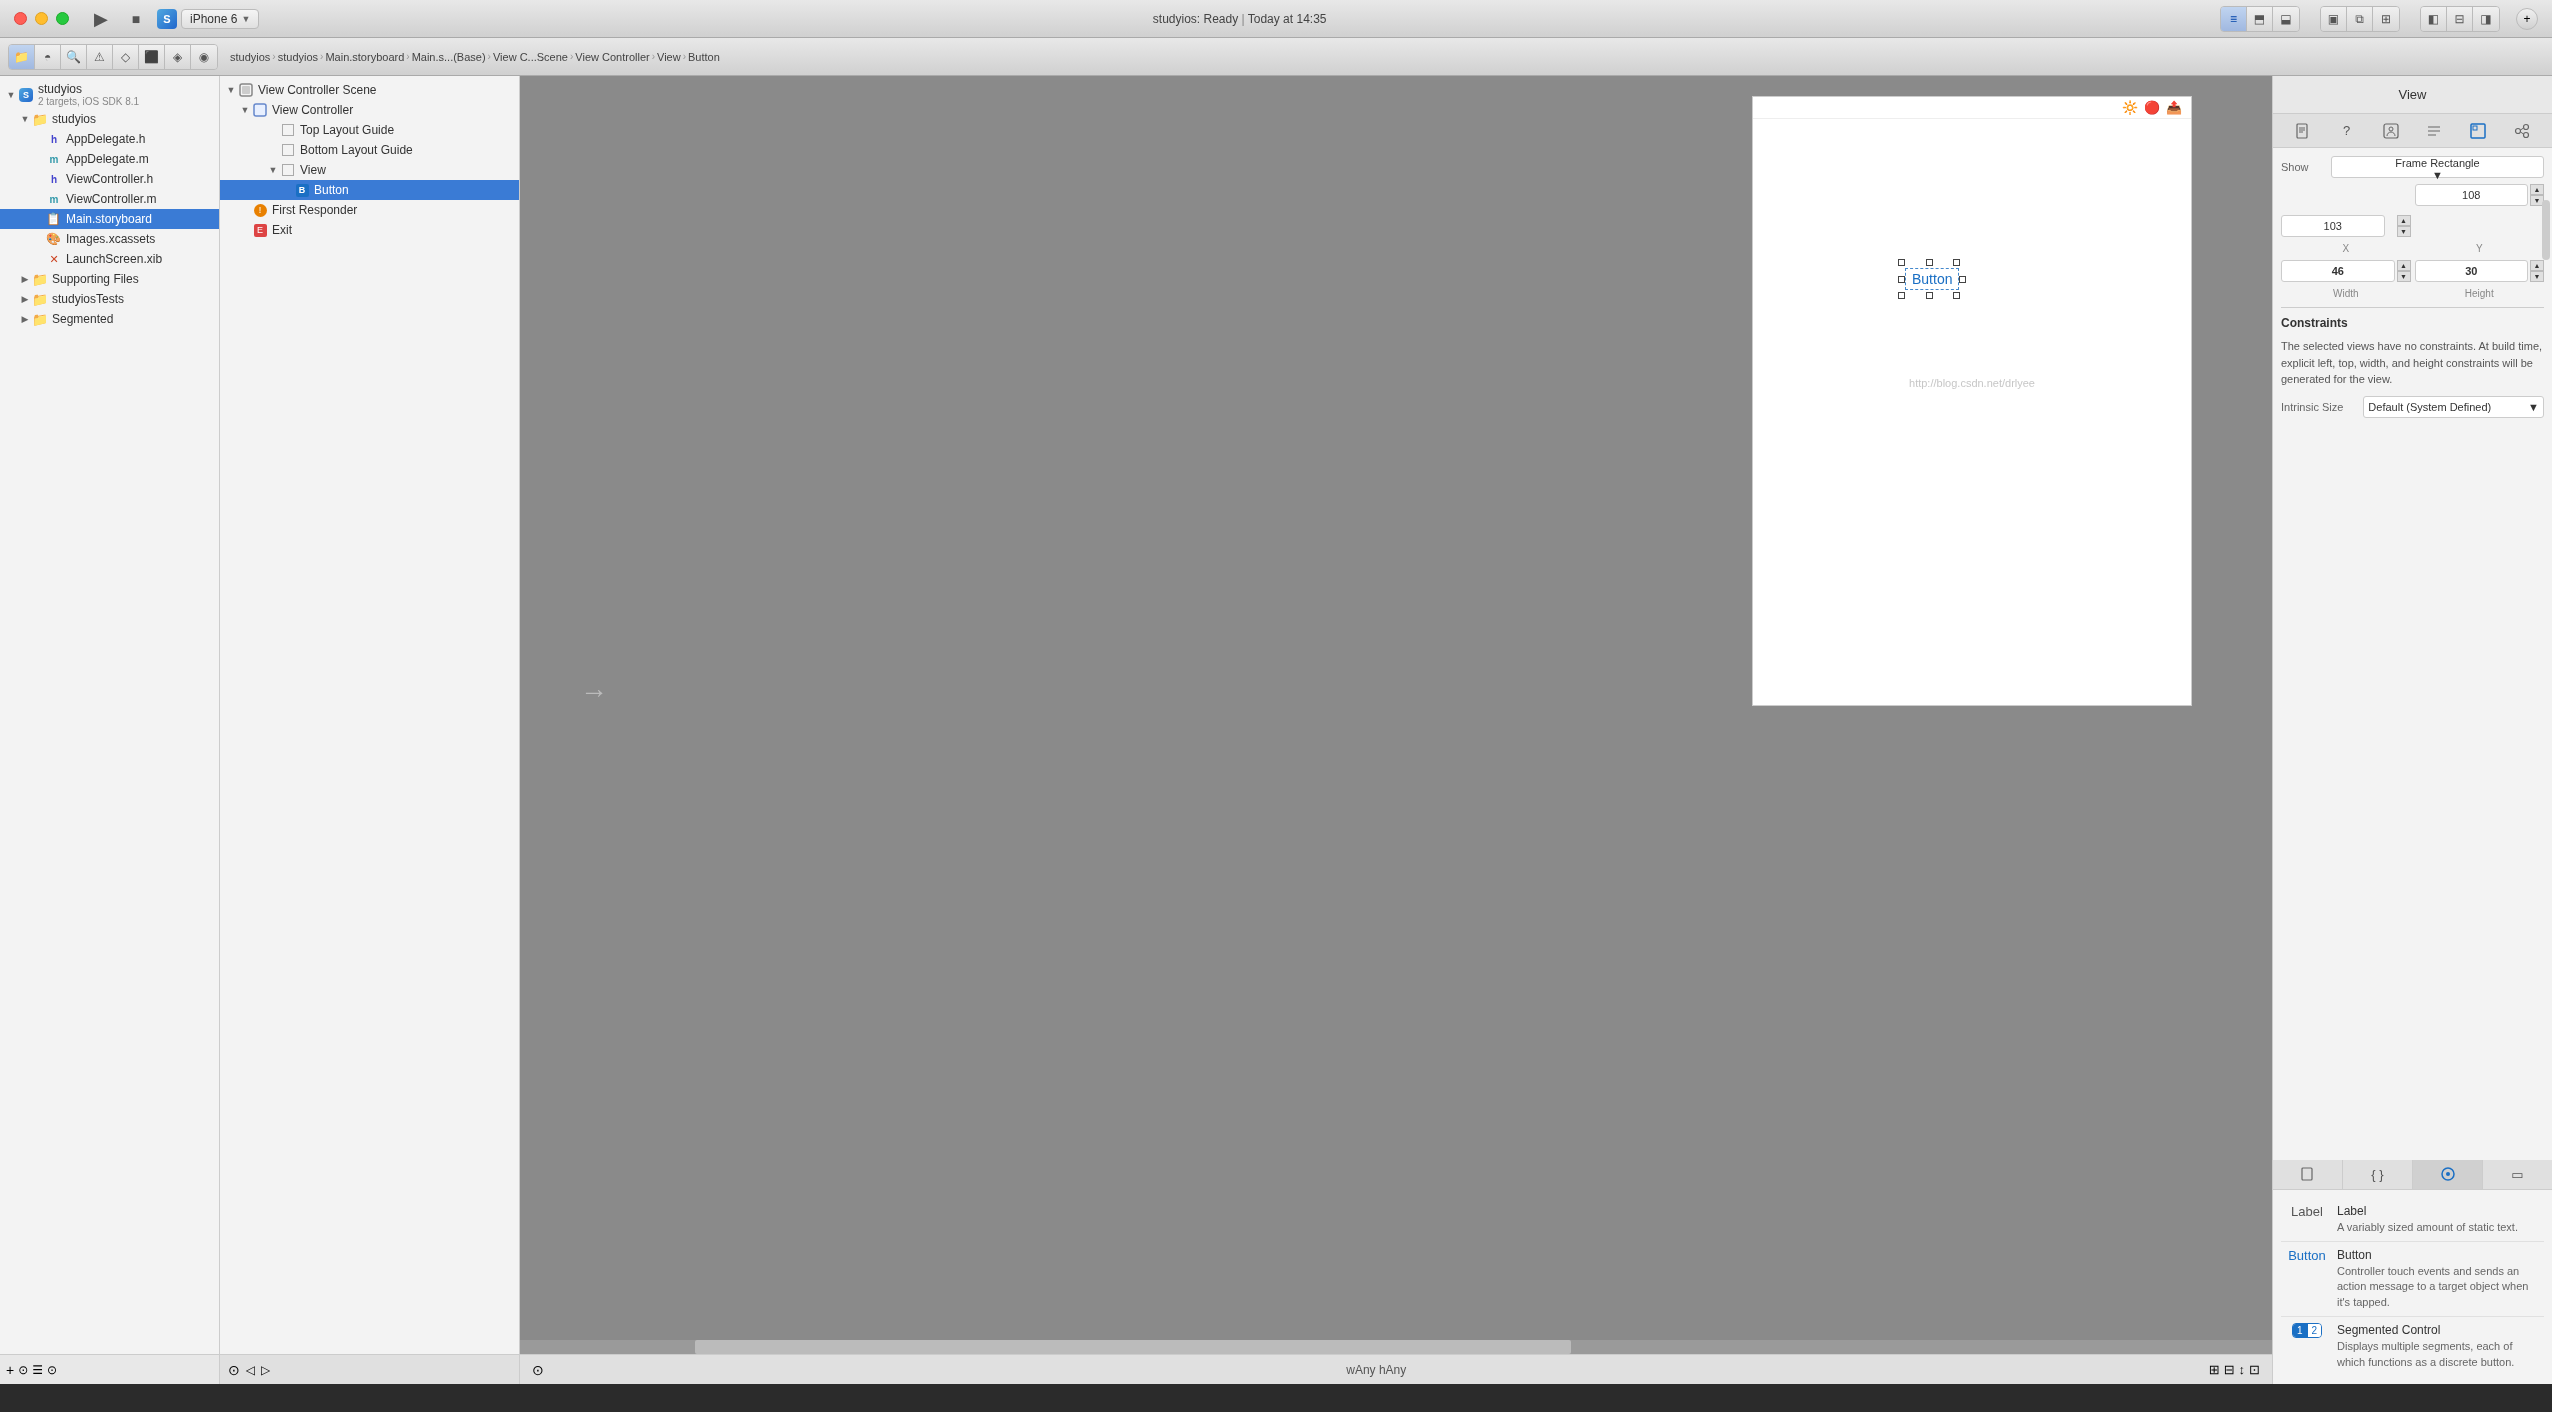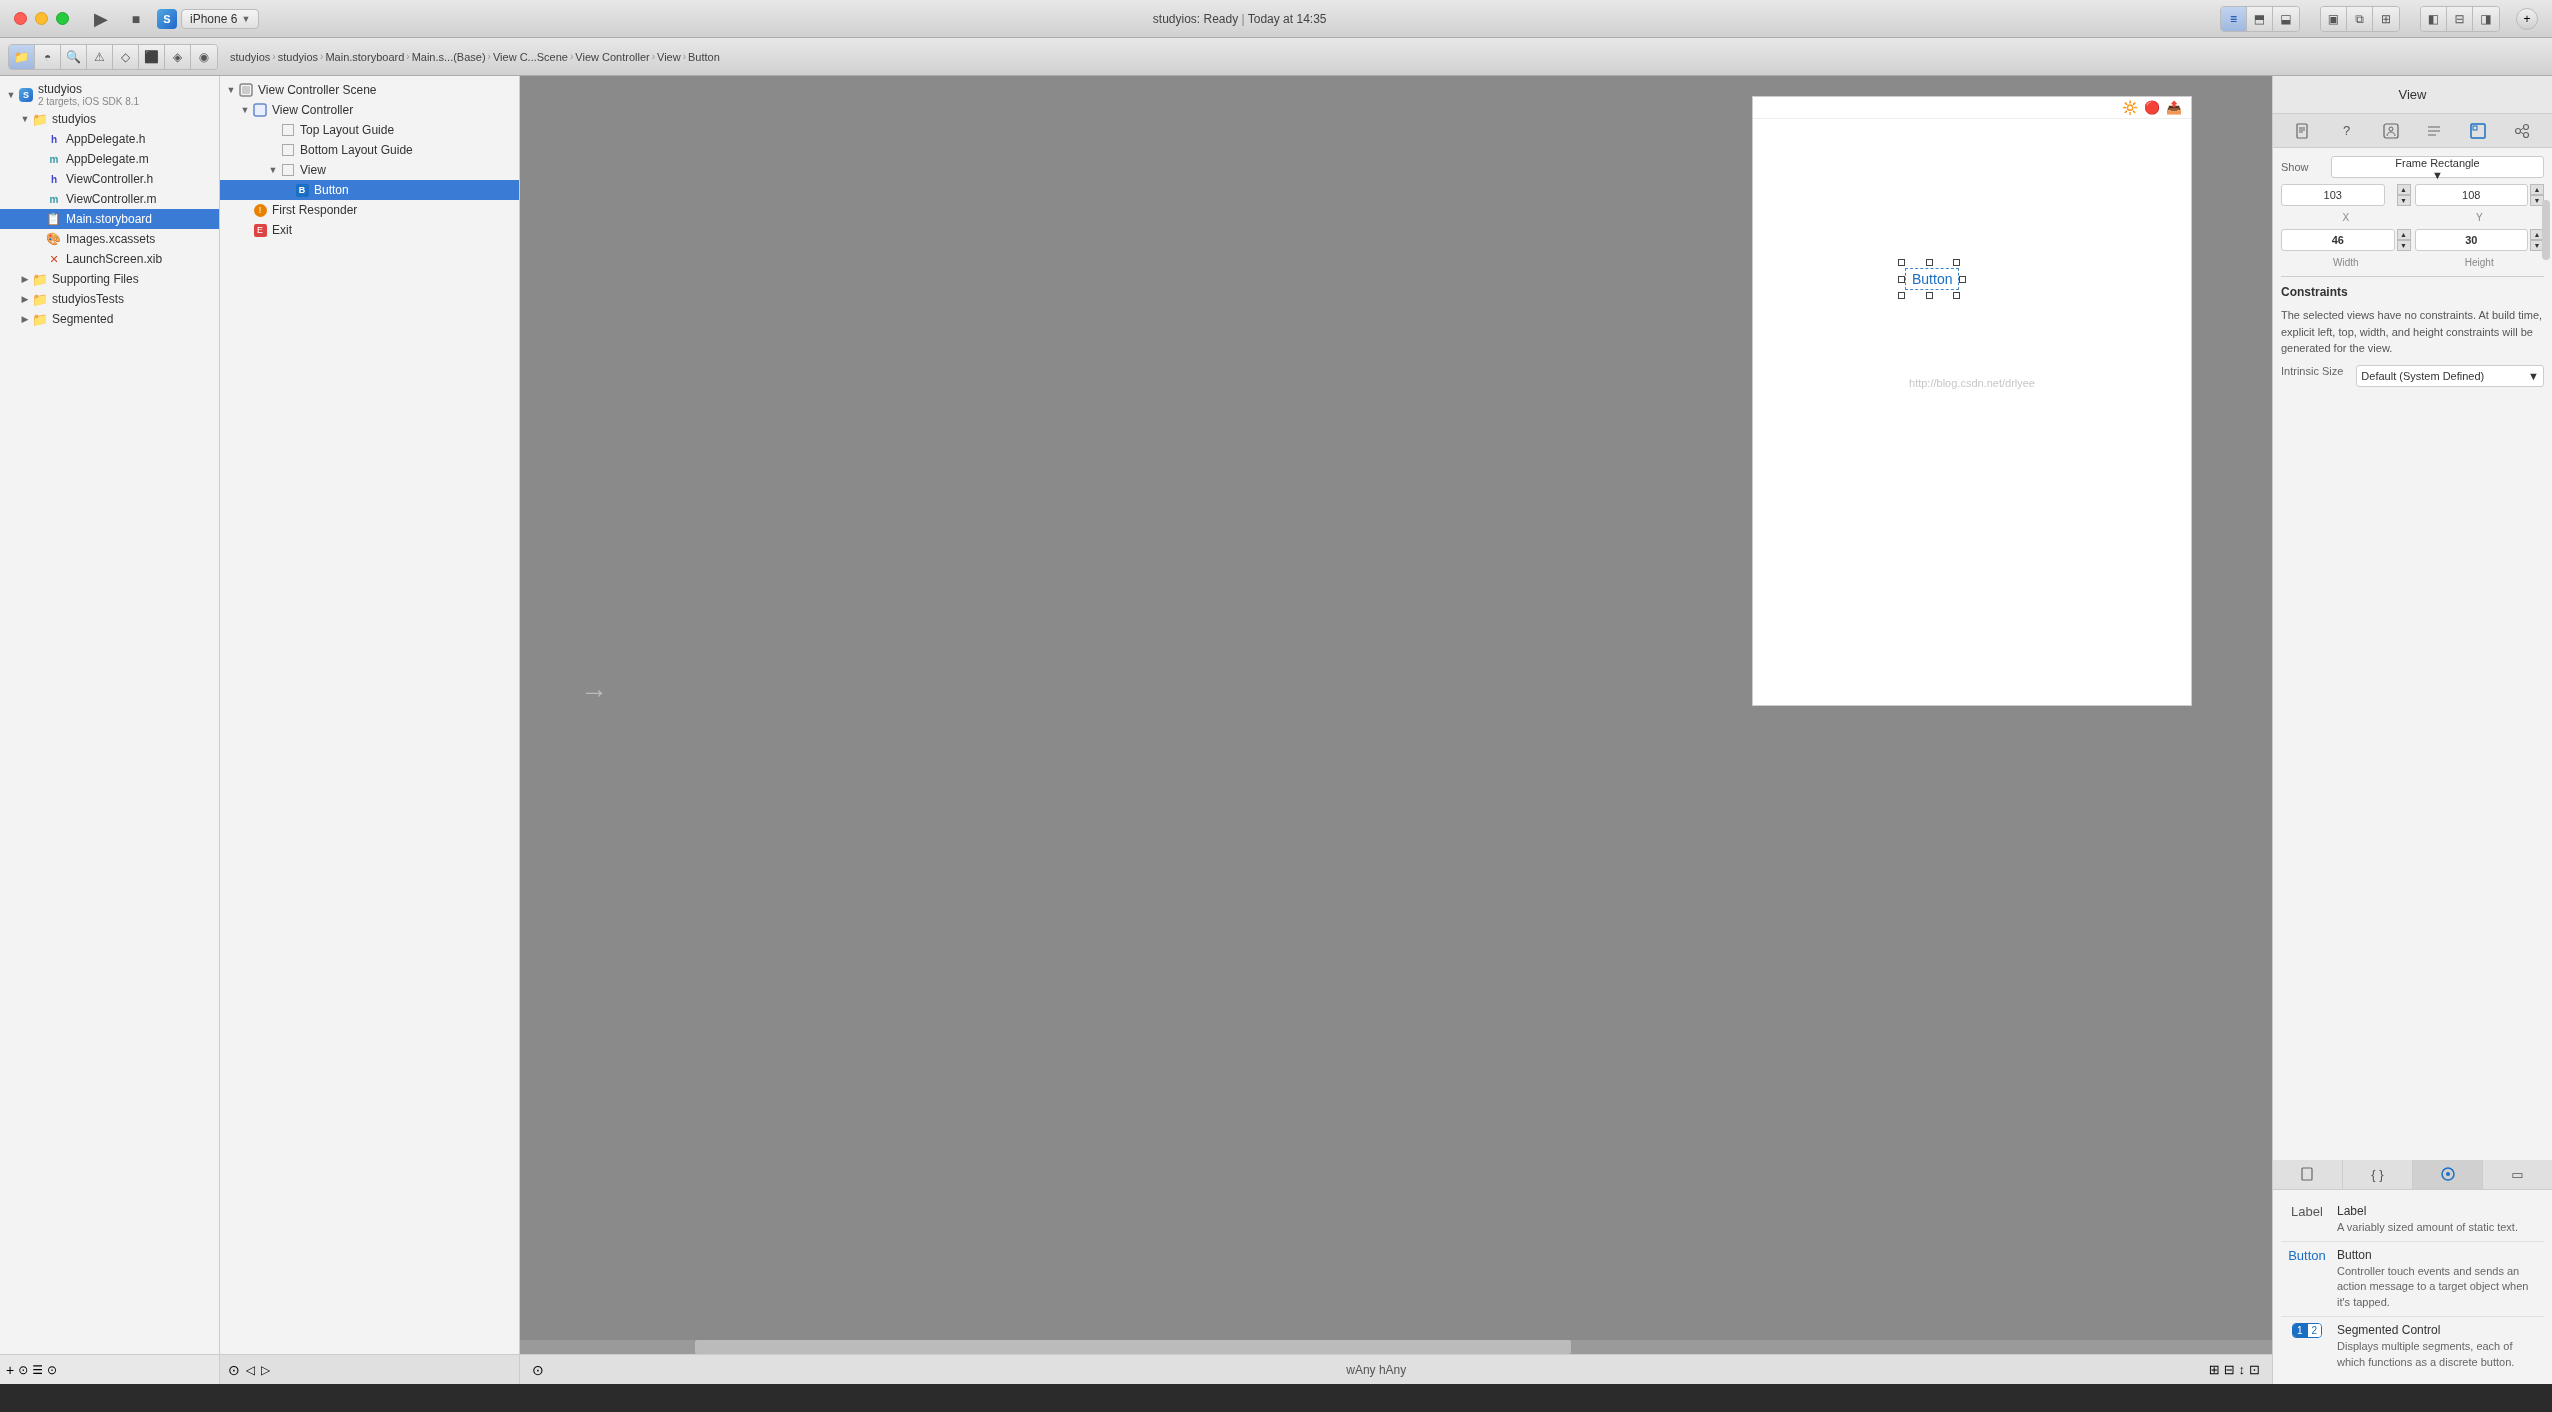--- a/index.html
+++ b/index.html
@@ -303,22 +303,22 @@
 
     .constraints-text {
       font-size: 11px;
       color: #555;
       line-height: 1.5;
       margin-bottom: 8px;
     }
 
     .intrinsic-row {
       display: flex;
-      align-items: flex-start;
-      gap: 9px;
+      align-items: center;
+      gap: 16px;
     }
 
     .library-tabs {
       display: flex;
       height: 30px;
       background: #e0e0e0;
       border-bottom: 1px solid #ccc;
       justify-content: space-around;
       align-items: center;
     }
@@ -831,21 +831,21 @@
           <div class="inspector-select" style="display:flex;align-items:center;justify-content:space-between;flex-direction:column;">
             <span>Frame Rectangle</span>
             <span>▼</span>
           </div>
         </div>
       </div>
 
       <div class="inspector-row">
         <div style="flex:1;display:flex;gap:4px;">
           <div style="flex:1;">
-            <div style="display:flex;align-items:flex-end;gap:12px;">
+            <div style="display:flex;align-items:flex-end;gap:12px;margin-top:31px;">
               <div class="inspector-input" style="flex:1;">103</div>
               <div class="stepper">
                 <div class="stepper-btn">▲</div>
                 <div class="stepper-btn">▼</div>
               </div>
             </div>
           </div>
           <div style="flex:1;">
             <div style="display:flex;align-items:center;gap:2px;">
               <div class="inspector-input" style="flex:1;">108</div>

